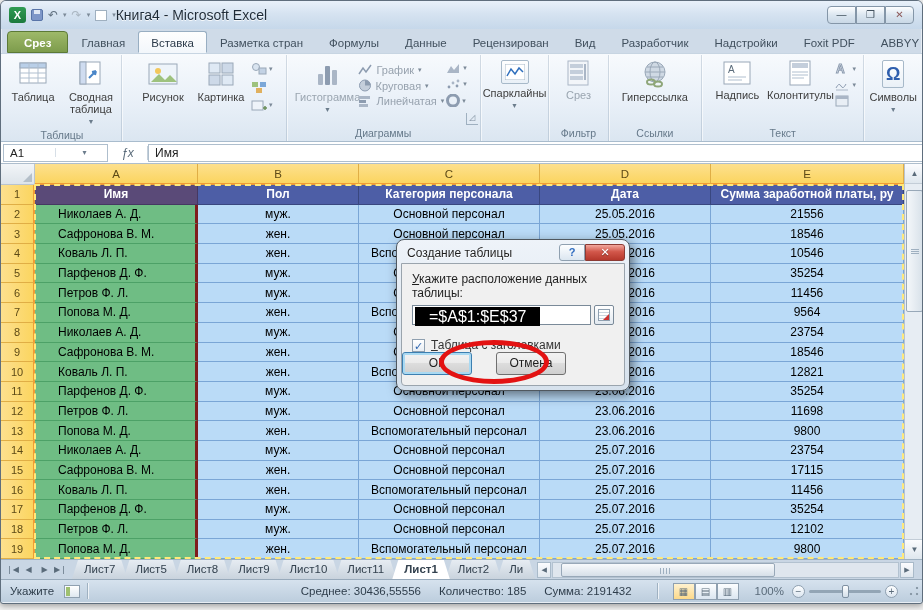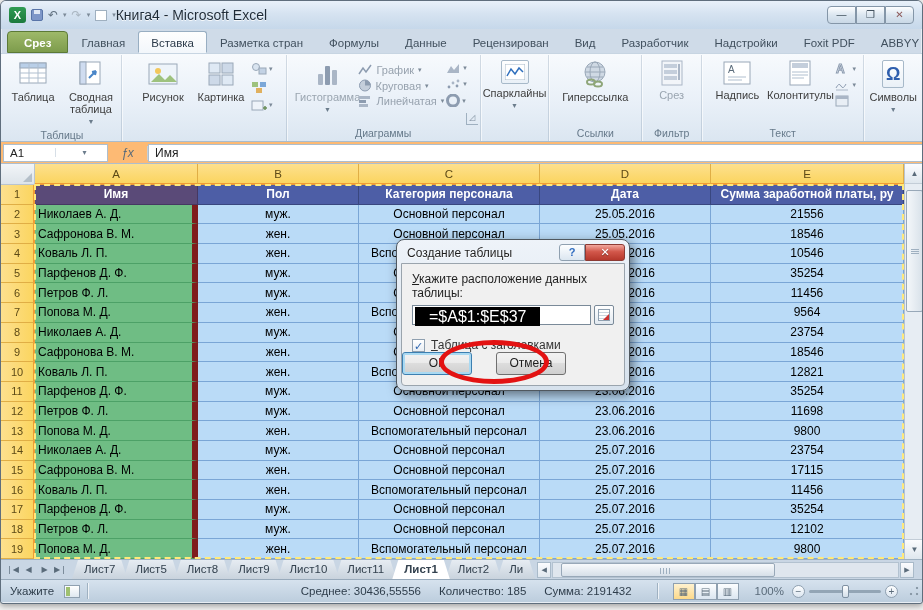--- a/index.html
+++ b/index.html
@@ -50,21 +50,21 @@
   .gray .lbl, .gray{color:#9aa5b0;}
   .smallcol{display:flex;flex-direction:column;justify-content:flex-start;gap:4px;padding-top:4px;}
   .smallitem{display:flex;align-items:center;gap:2px;font-size:11px;color:#9aa5b0;}
   .txtbtns{display:flex;flex-direction:column;gap:3px;padding-top:6px;}
   .txtbtn{display:flex;align-items:center;gap:4px;font-size:11px;color:#97a2ae;}
   .launcher{position:absolute;right:2px;bottom:16px;width:12px;height:12px;border:1px solid #9fb0c0;
     border-top:none;border-right:none;color:#7c8c9c;font-size:8px;line-height:10px;text-align:center;}
   .boxed{border:1px solid #a7b9c9;background:linear-gradient(#ffffff,#e9f0f7);border-radius:2px;padding:3px;}
   .omega{color:#2f5fae;font-size:18px;font-weight:bold;line-height:20px;}
   
-  .fbar{position:absolute;left:0;top:141px;right:0;height:22px;background:#fdba74;border-bottom:1px solid #aebecd;
+  .fbar{position:absolute;left:0;top:141px;right:0;height:22px;background:#ffffff;border-bottom:1px solid #aebecd;
     display:flex;align-items:center;}
   .namebox{width:105px;height:18px;background:#fff;border:1px solid #aebecd;margin-left:2px;display:flex;align-items:center;}
   .namebox span{flex:1;padding-left:6px;font-size:11.5px;color:#222;}
   .namebox .dd{width:14px;color:#6b7c8c;font-size:8px;text-align:center;border-left:1px solid #d7dfe7;}
   .fx-area{width:40px;text-align:center;color:#5a6b7a;font-size:12px;font-style:italic;border-right:1px solid #c5d0da;}
   .fvalue{flex:1;height:18px;background:#fff;border:1px solid #aebecd;border-right:none;margin-right:0;
     padding:1px 6px;font-size:12px;color:#222;line-height:15px;}
   
   .grid{position:absolute;left:0;top:163px;width:923px;height:395px;background:#dce5ee;}
   .colheads{position:absolute;left:0;top:0;height:21px;display:flex;}
@@ -74,22 +74,22 @@
   .ch{height:21px;text-align:center;line-height:20px;font-size:11.5px;color:#5d4a17;
     background:linear-gradient(var(--amber-hi,#fde08e),var(--amber,#fbd560));
     border-right:1px solid #e0ae45;border-bottom:2px solid #ef9d36;}
   .rows{position:absolute;left:0;top:21px;width:903px;height:374px;display:flex;flex-direction:column;}
   .r{flex:1;display:flex;}
   .gut{width:34px;background:linear-gradient(90deg,var(--amber-hi,#fde08e),var(--amber,#fbd560));
     border-right:2px solid #ef9d36;border-bottom:1px solid #e0ae45;text-align:center;
     font-size:11px;color:#5d4a17;display:flex;align-items:center;justify-content:center;}
   .cell{border-right:1px solid #7aa6d6;border-bottom:1px solid #7aa6d6;display:flex;align-items:center;
     justify-content:center;font-size:12px;color:#000;overflow:hidden;white-space:nowrap;background:var(--blue,#badbf7);}
-  .cell.name{justify-content:flex-start;padding-left:3px;background:var(--green,#6fbd84);
-    border-right:6px solid #7f1d1d;border-bottom:1px solid #4da167;}
+  .cell.name{justify-content:flex-start;padding-left:23px;background:var(--green,#6fbd84);
+    border-right:3px solid #7f1d1d;border-bottom:1px solid #4da167;}
   .c1{width:163px;} .c2{width:161px;} .c3{width:181px;} .c4{width:171px;} .c5{width:193px;}
   .r.hdr .cell{font-weight:bold;color:#fff;background:var(--hdr,#4d5ea6);border-right:1px solid #39477f;
     border-bottom:1px solid #39477f;justify-content:center;padding-left:0;}
   .r.hdr .cell.name{background:var(--hdrA,#5a4a78);border-right:1px solid #453862;border-bottom:1px solid #453862;}
   .ants{position:absolute;left:33px;top:20px;width:870px;height:375px;border:2px dashed #ffe97a;
     pointer-events:none;z-index:5;}
   
   .vscroll{position:absolute;right:0;top:0;width:20px;height:395px;background:#e7edf3;border-left:1px solid #b9c4cf;
     display:flex;flex-direction:column;align-items:center;}
   .varrow{width:20px;height:20px;border-bottom:1px solid #c3cdd7;color:#5a6b7a;font-size:8px;line-height:19px;text-align:center;
@@ -361,50 +361,50 @@
               <path d="M2 12 l4-7 4 5 4-6 4 4" stroke="#2f6fbd" stroke-width="1.5" fill="none"></path>
             </svg>
           </span>
           <span class="lbl">Спарклайны</span>
           <span class="dd">▼</span>
         </div>
       </div>
       <div class="rg-label"></div>
     </div>
 
+    <div class="rgroup" style="width:60px">
+      <div class="rg-body">
+        <div class="bigbtn gray">
+          <svg class="ic" width="24" height="26">
+            <rect x="2" y="1" width="20" height="24" fill="#f2f5f9" stroke="#aab6c6"></rect>
+            <rect x="4" y="4" width="13" height="4" fill="#c4cedb"></rect>
+            <rect x="4" y="10" width="13" height="4" fill="#c4cedb"></rect>
+            <rect x="4" y="16" width="13" height="4" fill="#c4cedb"></rect>
+            <rect x="18" y="4" width="2" height="16" fill="#aab6c6"></rect>
+          </svg>
+          <span class="lbl">Срез</span>
+        </div>
+      </div>
+      <div class="rg-label">Фильтр</div>
+    </div>
+
     <div class="rgroup" style="width:94px">
       <div class="rg-body">
         <div class="bigbtn" style="width:84px">
           <svg class="ic" width="28" height="28">
             <circle cx="14" cy="12" r="10" fill="#cfd9e4" stroke="#9aa8b8"></circle>
             <ellipse cx="14" cy="12" rx="5" ry="10" fill="none" stroke="#9aa8b8"></ellipse>
             <path d="M4 12 h20 M6 7 h16 M6 17 h16" stroke="#9aa8b8" fill="none"></path>
             <ellipse cx="10" cy="22" rx="4" ry="2.5" fill="none" stroke="#8fa679" stroke-width="2"></ellipse>
             <ellipse cx="17" cy="24" rx="4" ry="2.5" fill="none" stroke="#8fa679" stroke-width="2"></ellipse>
           </svg>
           <span class="lbl">Гиперссылка</span>
         </div>
       </div>
       <div class="rg-label">Ссылки</div>
-    </div>
-
-    <div class="rgroup" style="width:60px">
-      <div class="rg-body">
-        <div class="bigbtn gray">
-          <svg class="ic" width="24" height="26">
-            <rect x="2" y="1" width="20" height="24" fill="#f2f5f9" stroke="#aab6c6"></rect>
-            <rect x="4" y="4" width="13" height="4" fill="#c4cedb"></rect>
-            <rect x="4" y="10" width="13" height="4" fill="#c4cedb"></rect>
-            <rect x="4" y="16" width="13" height="4" fill="#c4cedb"></rect>
-            <rect x="18" y="4" width="2" height="16" fill="#aab6c6"></rect>
-          </svg>
-          <span class="lbl">Срез</span>
-        </div>
-      </div>
-      <div class="rg-label">Фильтр</div>
     </div>
 
     <div class="rgroup" style="width:164px">
       <div class="rg-body">
         <div class="bigbtn">
           <svg class="ic" width="30" height="26">
             <rect x="2" y="2" width="26" height="22" fill="#fff" stroke="#9aa8b8"></rect>
             <text x="6" y="13" font-size="10" fill="#5a6b7a">A</text>
             <path d="M6 17 h18 M6 20 h14" stroke="#b0bfcf"></path>
           </svg>

